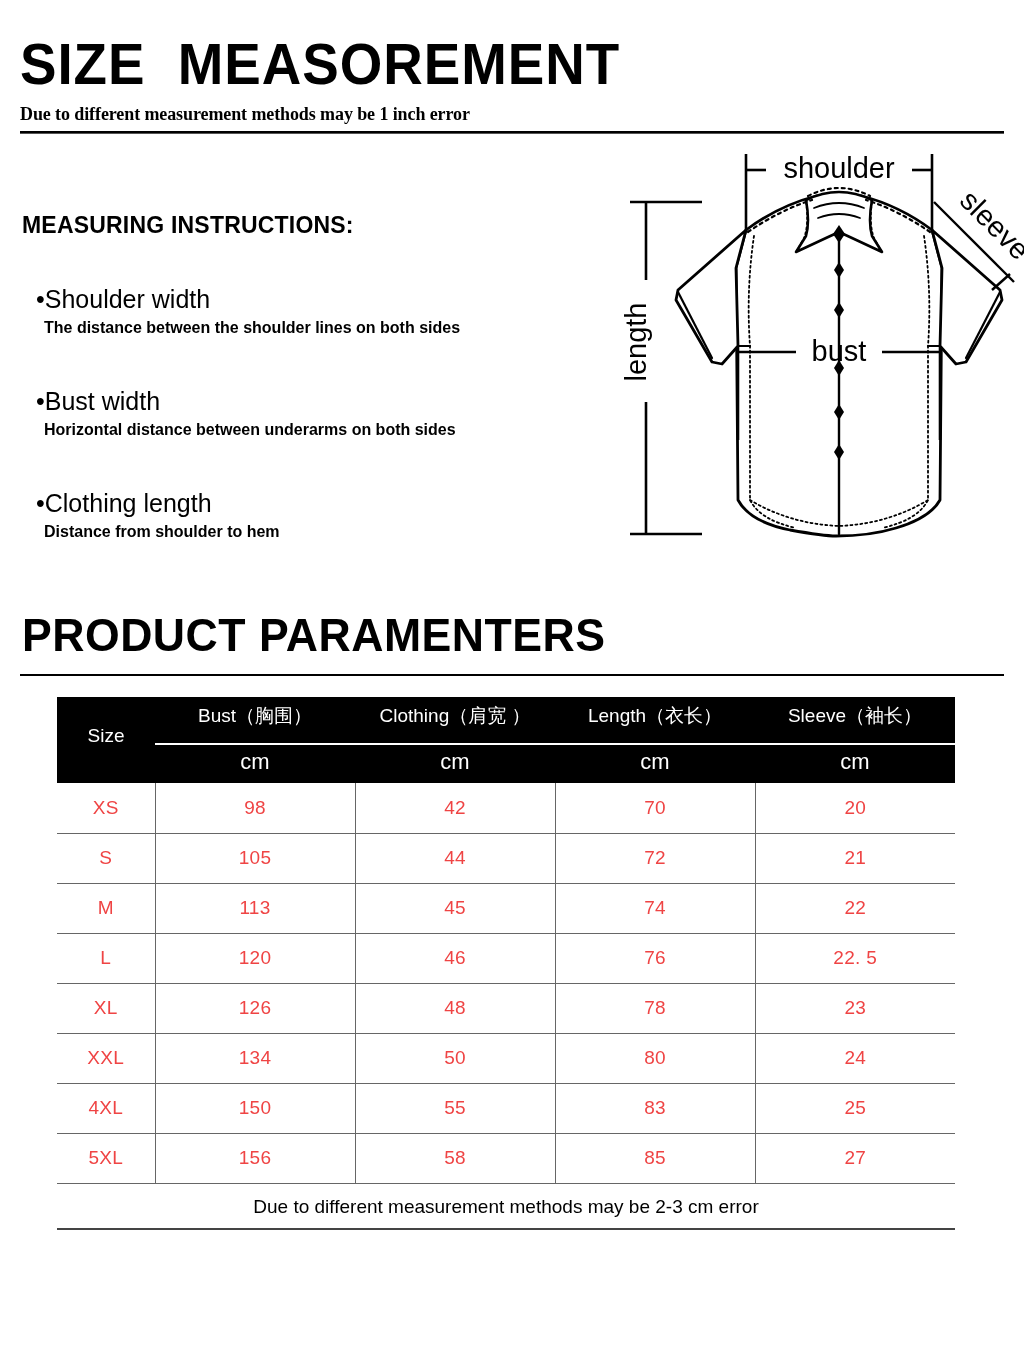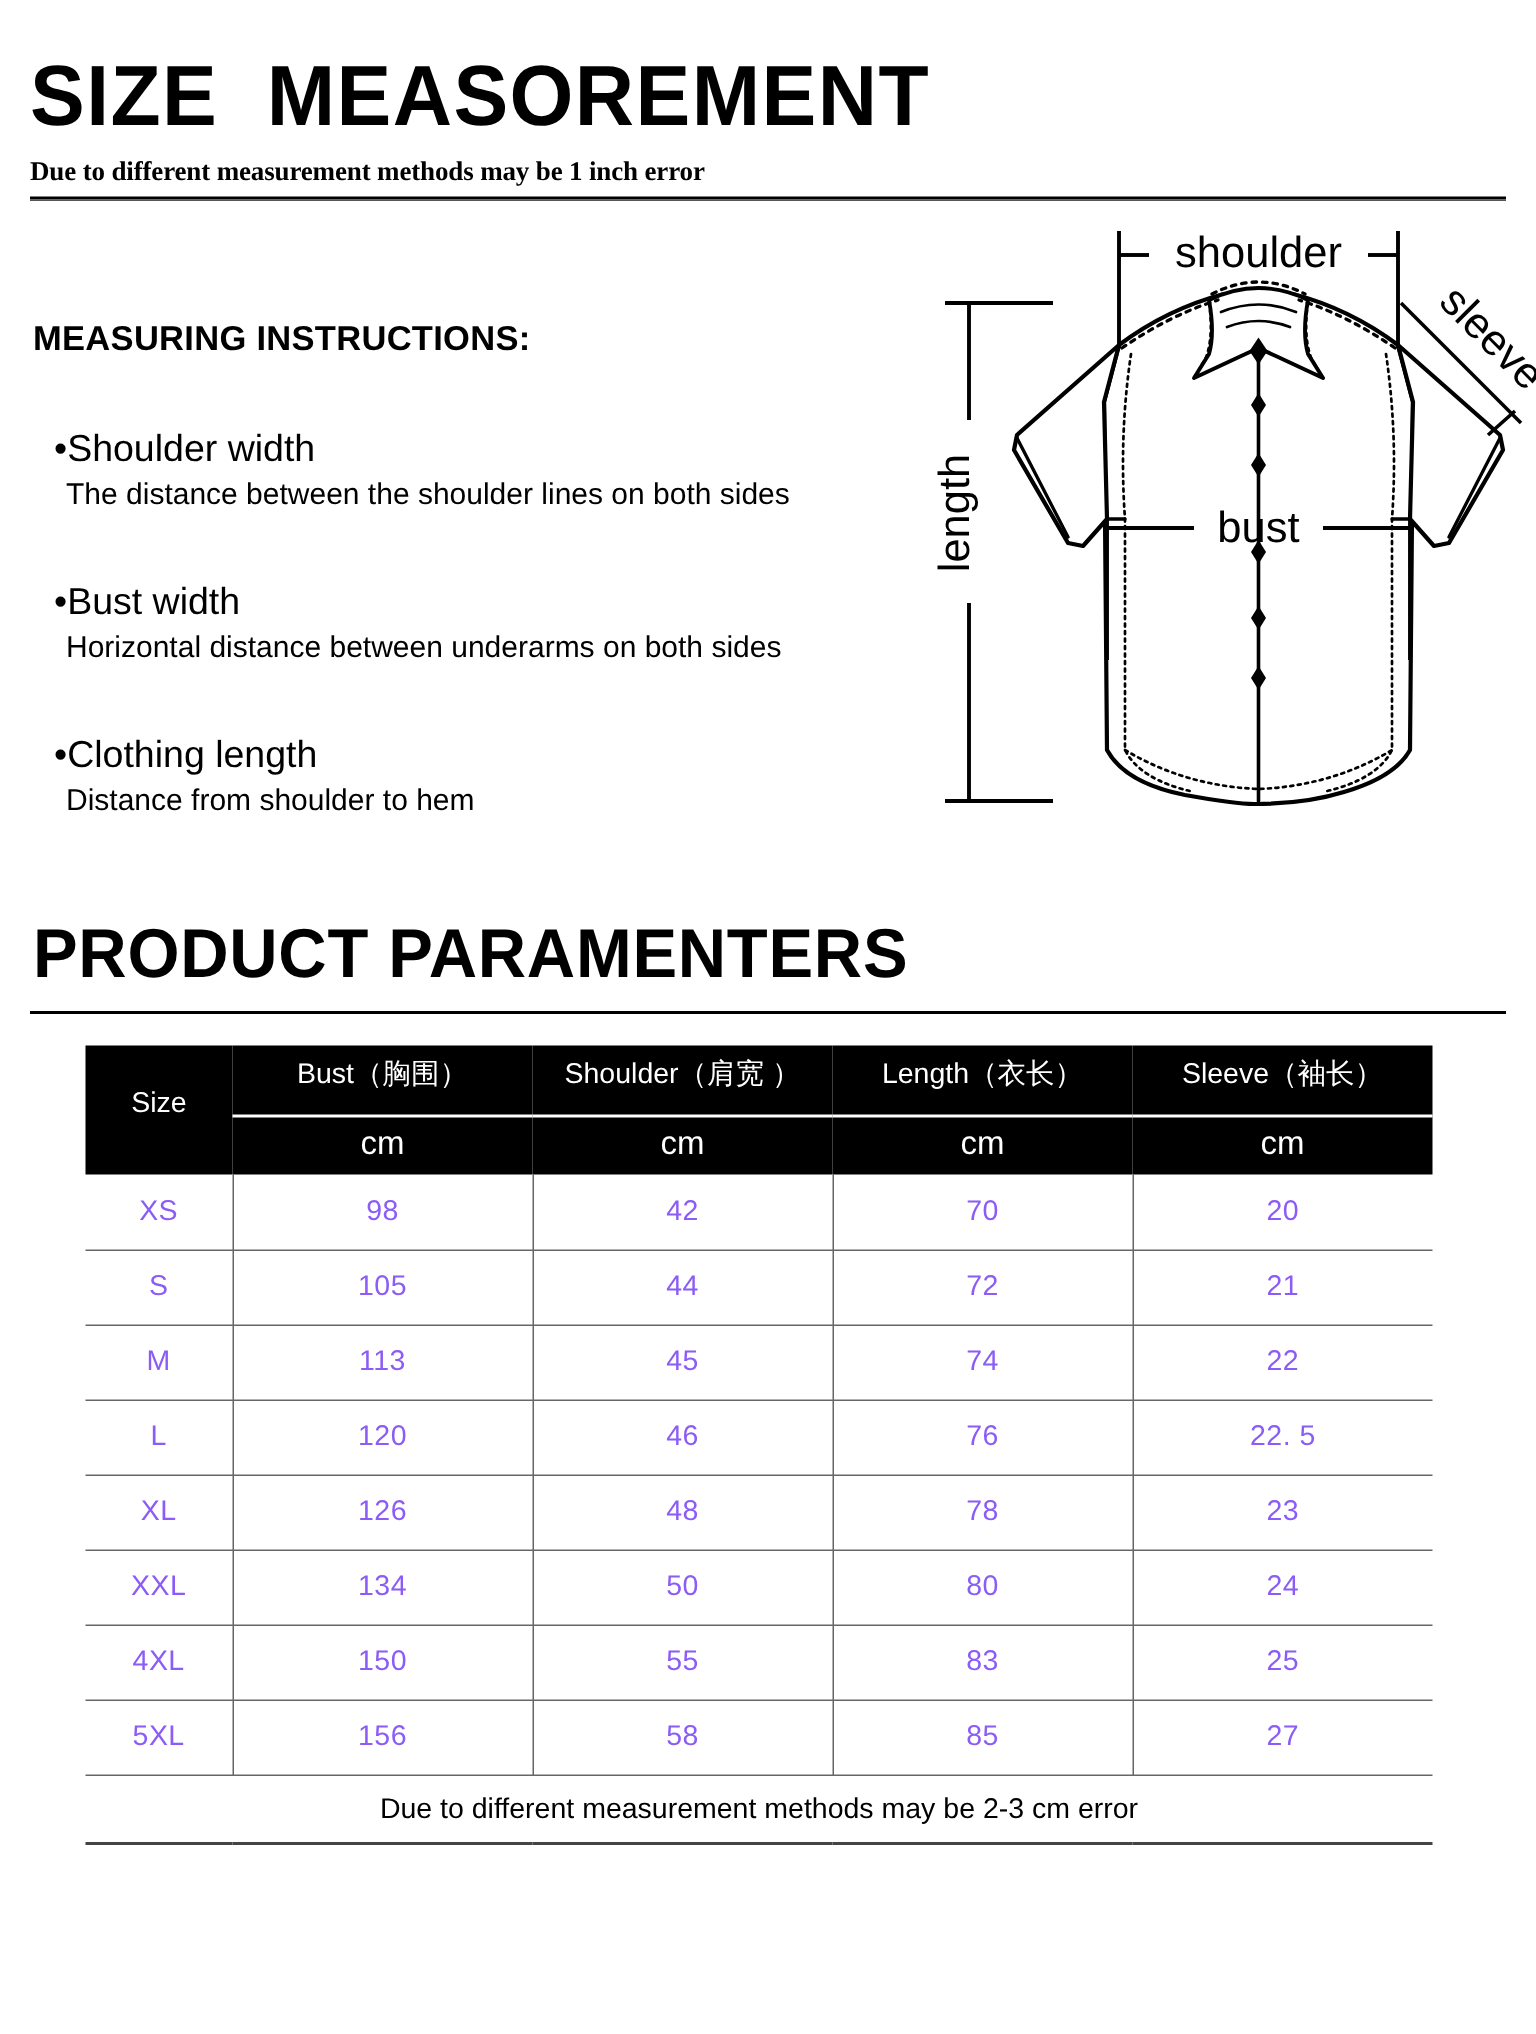--- a/index.html
+++ b/index.html
@@ -69,22 +69,22 @@
 
   .instr-head {
     font-size: 25px;
     font-weight: 400;
     line-height: 1.1;
     white-space: nowrap;
   }
   .instr-head .bullet { font-size: 25px; }
 
   .instr-sub {
-    font-size: 20px;
-    font-weight: 400;
+    font-size: 16px;
+    font-weight: 700;
     margin-top: 5px;
     margin-left: 8px;
     white-space: nowrap;
   }
 
   
   .diagram {
     position: absolute;
     left: 600px;
     top: 140px;
@@ -173,21 +173,21 @@
     justify-content: center;
     font-size: 22px;
     color: #fff;
   }
 
   
   table.size-table tbody td {
     height: 50px;
     text-align: center;
     font-size: 19px;
-    color: #8b5cf6;
+    color: #ef4444;
     border-bottom: 1px solid #666;
     border-right: 1px solid #666;
     letter-spacing: 0.3px;
     margin-top: 48px;
   }
   table.size-table tbody td:last-child { border-right: none; }
   table.size-table tbody tr:last-child td { border-bottom: 1px solid #666; }
 
   .size-cell { font-size: 18px; }
 
@@ -337,21 +337,21 @@
             <div class="hdr-size">Size</div>
           </td>
           <td>
             <div class="hdr-col-inner">
               <div class="hdr-name">Bust（胸围）</div>
               <div class="hdr-unit">cm</div>
             </div>
           </td>
           <td>
             <div class="hdr-col-inner">
-              <div class="hdr-name">Shoulder（肩宽 ）</div>
+              <div class="hdr-name">Clothing（肩宽 ）</div>
               <div class="hdr-unit">cm</div>
             </div>
           </td>
           <td>
             <div class="hdr-col-inner">
               <div class="hdr-name">Length（衣长）</div>
               <div class="hdr-unit">cm</div>
             </div>
           </td>
           <td>

